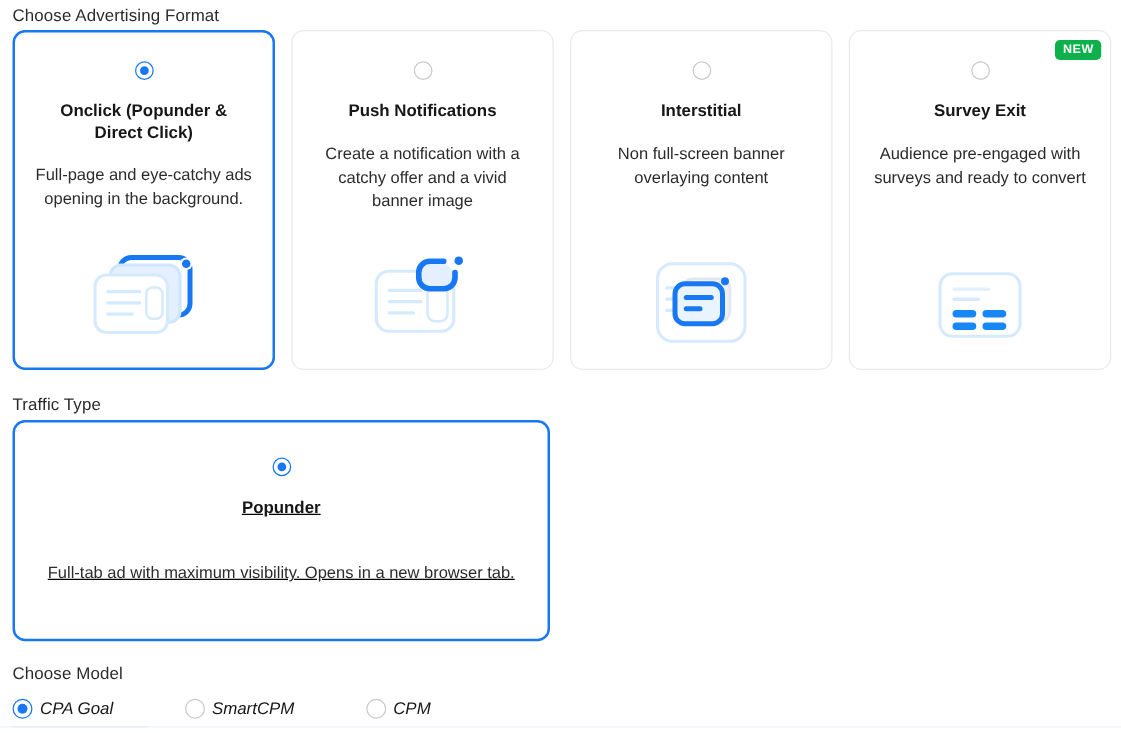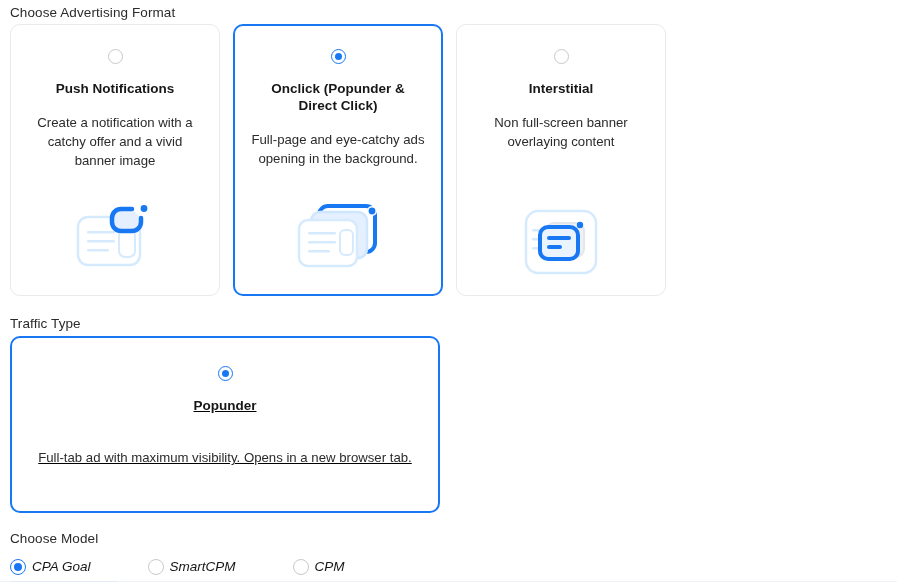--- a/index.html
+++ b/index.html
@@ -173,37 +173,20 @@
 </style>
 </head>
 <body>
 
 <div class="page">
 
   <div class="section-label" style="position:absolute;left:10px;top:5px;">Choose Advertising Format</div>
 
   <div class="format-row">
 
-    <div class="format-card">
-      <div class="radio"></div>
-      <div class="card-title">Push Notifications</div>
-      <div class="card-desc">Create a notification with a catchy offer and a vivid banner image</div>
-      <div class="card-art">
-        <svg width="86" height="74" viewBox="0 0 86 74">
-          <rect x="6" y="14" width="62" height="48" rx="10" fill="#ffffff" stroke="#d6eafd" stroke-width="2.5"></rect>
-          <rect x="15" y="28" width="28" height="2.6" rx="1.3" fill="#d6eafd"></rect>
-          <rect x="15" y="37" width="28" height="2.6" rx="1.3" fill="#d6eafd"></rect>
-          <rect x="15" y="46" width="22" height="2.6" rx="1.3" fill="#d6eafd"></rect>
-          <rect x="47" y="26" width="16" height="28" rx="6" fill="#ffffff" stroke="#d6eafd" stroke-width="2"></rect>
-          <path d="M60 6 H49 a9 9 0 0 0 -9 9 v4 a9 9 0 0 0 9 9 h11 a9 9 0 0 0 9 -9 v-4" fill="#e4f0ff" stroke="#1878f3" stroke-width="4.5" stroke-linecap="round"></path>
-          <circle cx="72" cy="5.5" r="3.4" fill="#1878f3"></circle>
-        </svg>
-      </div>
-    </div>
-
     <div class="format-card selected">
       <div class="radio on"></div>
       <div class="card-title">Onclick (Popunder &amp; Direct Click)</div>
       <div class="card-desc">Full-page and eye-catchy ads opening in the background.</div>
       <div class="card-art">
         <svg width="86" height="74" viewBox="0 0 86 74">
           <rect x="24" y="4" width="56" height="46" rx="9" fill="#ffffff" stroke="#1878f3" stroke-width="4"></rect>
           <rect x="16" y="10" width="56" height="46" rx="9" fill="#e4f0ff" stroke="#cfe6ff" stroke-width="2.5"></rect>
           <circle cx="77" cy="9" r="5" fill="#ffffff"></circle>
           <circle cx="77" cy="9" r="3.4" fill="#1878f3"></circle>
@@ -211,37 +194,71 @@
           <rect x="13" y="30" width="28" height="2.6" rx="1.3" fill="#d6eafd"></rect>
           <rect x="13" y="39" width="28" height="2.6" rx="1.3" fill="#d6eafd"></rect>
           <rect x="13" y="48" width="22" height="2.6" rx="1.3" fill="#d6eafd"></rect>
           <rect x="45" y="28" width="13" height="25" rx="5" fill="#ffffff" stroke="#d6eafd" stroke-width="2"></rect>
         </svg>
       </div>
     </div>
 
     <div class="format-card">
       <div class="radio"></div>
+      <div class="card-title">Push Notifications</div>
+      <div class="card-desc">Create a notification with a catchy offer and a vivid banner image</div>
+      <div class="card-art">
+        <svg width="86" height="74" viewBox="0 0 86 74">
+          <rect x="6" y="14" width="62" height="48" rx="10" fill="#ffffff" stroke="#d6eafd" stroke-width="2.5"></rect>
+          <rect x="15" y="28" width="28" height="2.6" rx="1.3" fill="#d6eafd"></rect>
+          <rect x="15" y="37" width="28" height="2.6" rx="1.3" fill="#d6eafd"></rect>
+          <rect x="15" y="46" width="22" height="2.6" rx="1.3" fill="#d6eafd"></rect>
+          <rect x="47" y="26" width="16" height="28" rx="6" fill="#ffffff" stroke="#d6eafd" stroke-width="2"></rect>
+          <path d="M60 6 H49 a9 9 0 0 0 -9 9 v4 a9 9 0 0 0 9 9 h11 a9 9 0 0 0 9 -9 v-4" fill="#e4f0ff" stroke="#1878f3" stroke-width="4.5" stroke-linecap="round"></path>
+          <circle cx="72" cy="5.5" r="3.4" fill="#1878f3"></circle>
+        </svg>
+      </div>
+    </div>
+
+    <div class="format-card">
+      <div class="radio"></div>
       <div class="card-title">Interstitial</div>
       <div class="card-desc">Non full-screen banner overlaying content</div>
       <div class="card-art">
         <svg width="78" height="70" viewBox="0 0 78 70">
           <rect x="4" y="4" width="70" height="62" rx="12" fill="#ffffff" stroke="#d6eafd" stroke-width="2.5"></rect>
           <rect x="24" y="16" width="38" height="34" rx="8" fill="#eef1f4" stroke="#e3e7eb" stroke-width="2"></rect>
           <rect x="10" y="22" width="10" height="2.6" rx="1.3" fill="#d6eafd"></rect>
           <rect x="10" y="31" width="10" height="2.6" rx="1.3" fill="#d6eafd"></rect>
           <rect x="10" y="40" width="10" height="2.6" rx="1.3" fill="#d6eafd"></rect>
           <rect x="18" y="20" width="38" height="32" rx="8" fill="#eaf4ff" stroke="#1878f3" stroke-width="4"></rect>
           <rect x="25" y="29" width="24" height="4" rx="2" fill="#1878f3"></rect>
           <rect x="25" y="38" width="15" height="4" rx="2" fill="#1878f3"></rect>
           <circle cx="58" cy="18" r="3.2" fill="#1878f3"></circle>
         </svg>
       </div>
     </div>
 
+    <div class="format-card">
+      <div class="badge-new">NEW</div>
+      <div class="radio"></div>
+      <div class="card-title">Survey Exit</div>
+      <div class="card-desc">Audience pre-engaged with surveys and ready to convert</div>
+      <div class="card-art">
+        <svg width="72" height="62" viewBox="0 0 72 62">
+          <rect x="4" y="4" width="64" height="50" rx="10" fill="#ffffff" stroke="#d6eafd" stroke-width="2.5"></rect>
+          <rect x="14" y="15" width="30" height="2.8" rx="1.4" fill="#e4f0ff"></rect>
+          <rect x="14" y="23" width="22" height="2.8" rx="1.4" fill="#d6eafd"></rect>
+          <rect x="14" y="33" width="19" height="6" rx="3" fill="#1787f5"></rect>
+          <rect x="38" y="33" width="19" height="6" rx="3" fill="#1787f5"></rect>
+          <rect x="14" y="43" width="19" height="6" rx="3" fill="#1787f5"></rect>
+          <rect x="38" y="43" width="19" height="6" rx="3" fill="#1787f5"></rect>
+        </svg>
+      </div>
+    </div>
 
   </div>
 
   <div class="section-label traffic-label">Traffic Type</div>
 
   <div class="traffic-row">
 
     <div class="traffic-card selected">
       <div class="radio on"></div>
       <div class="card-title">Popunder</div>

